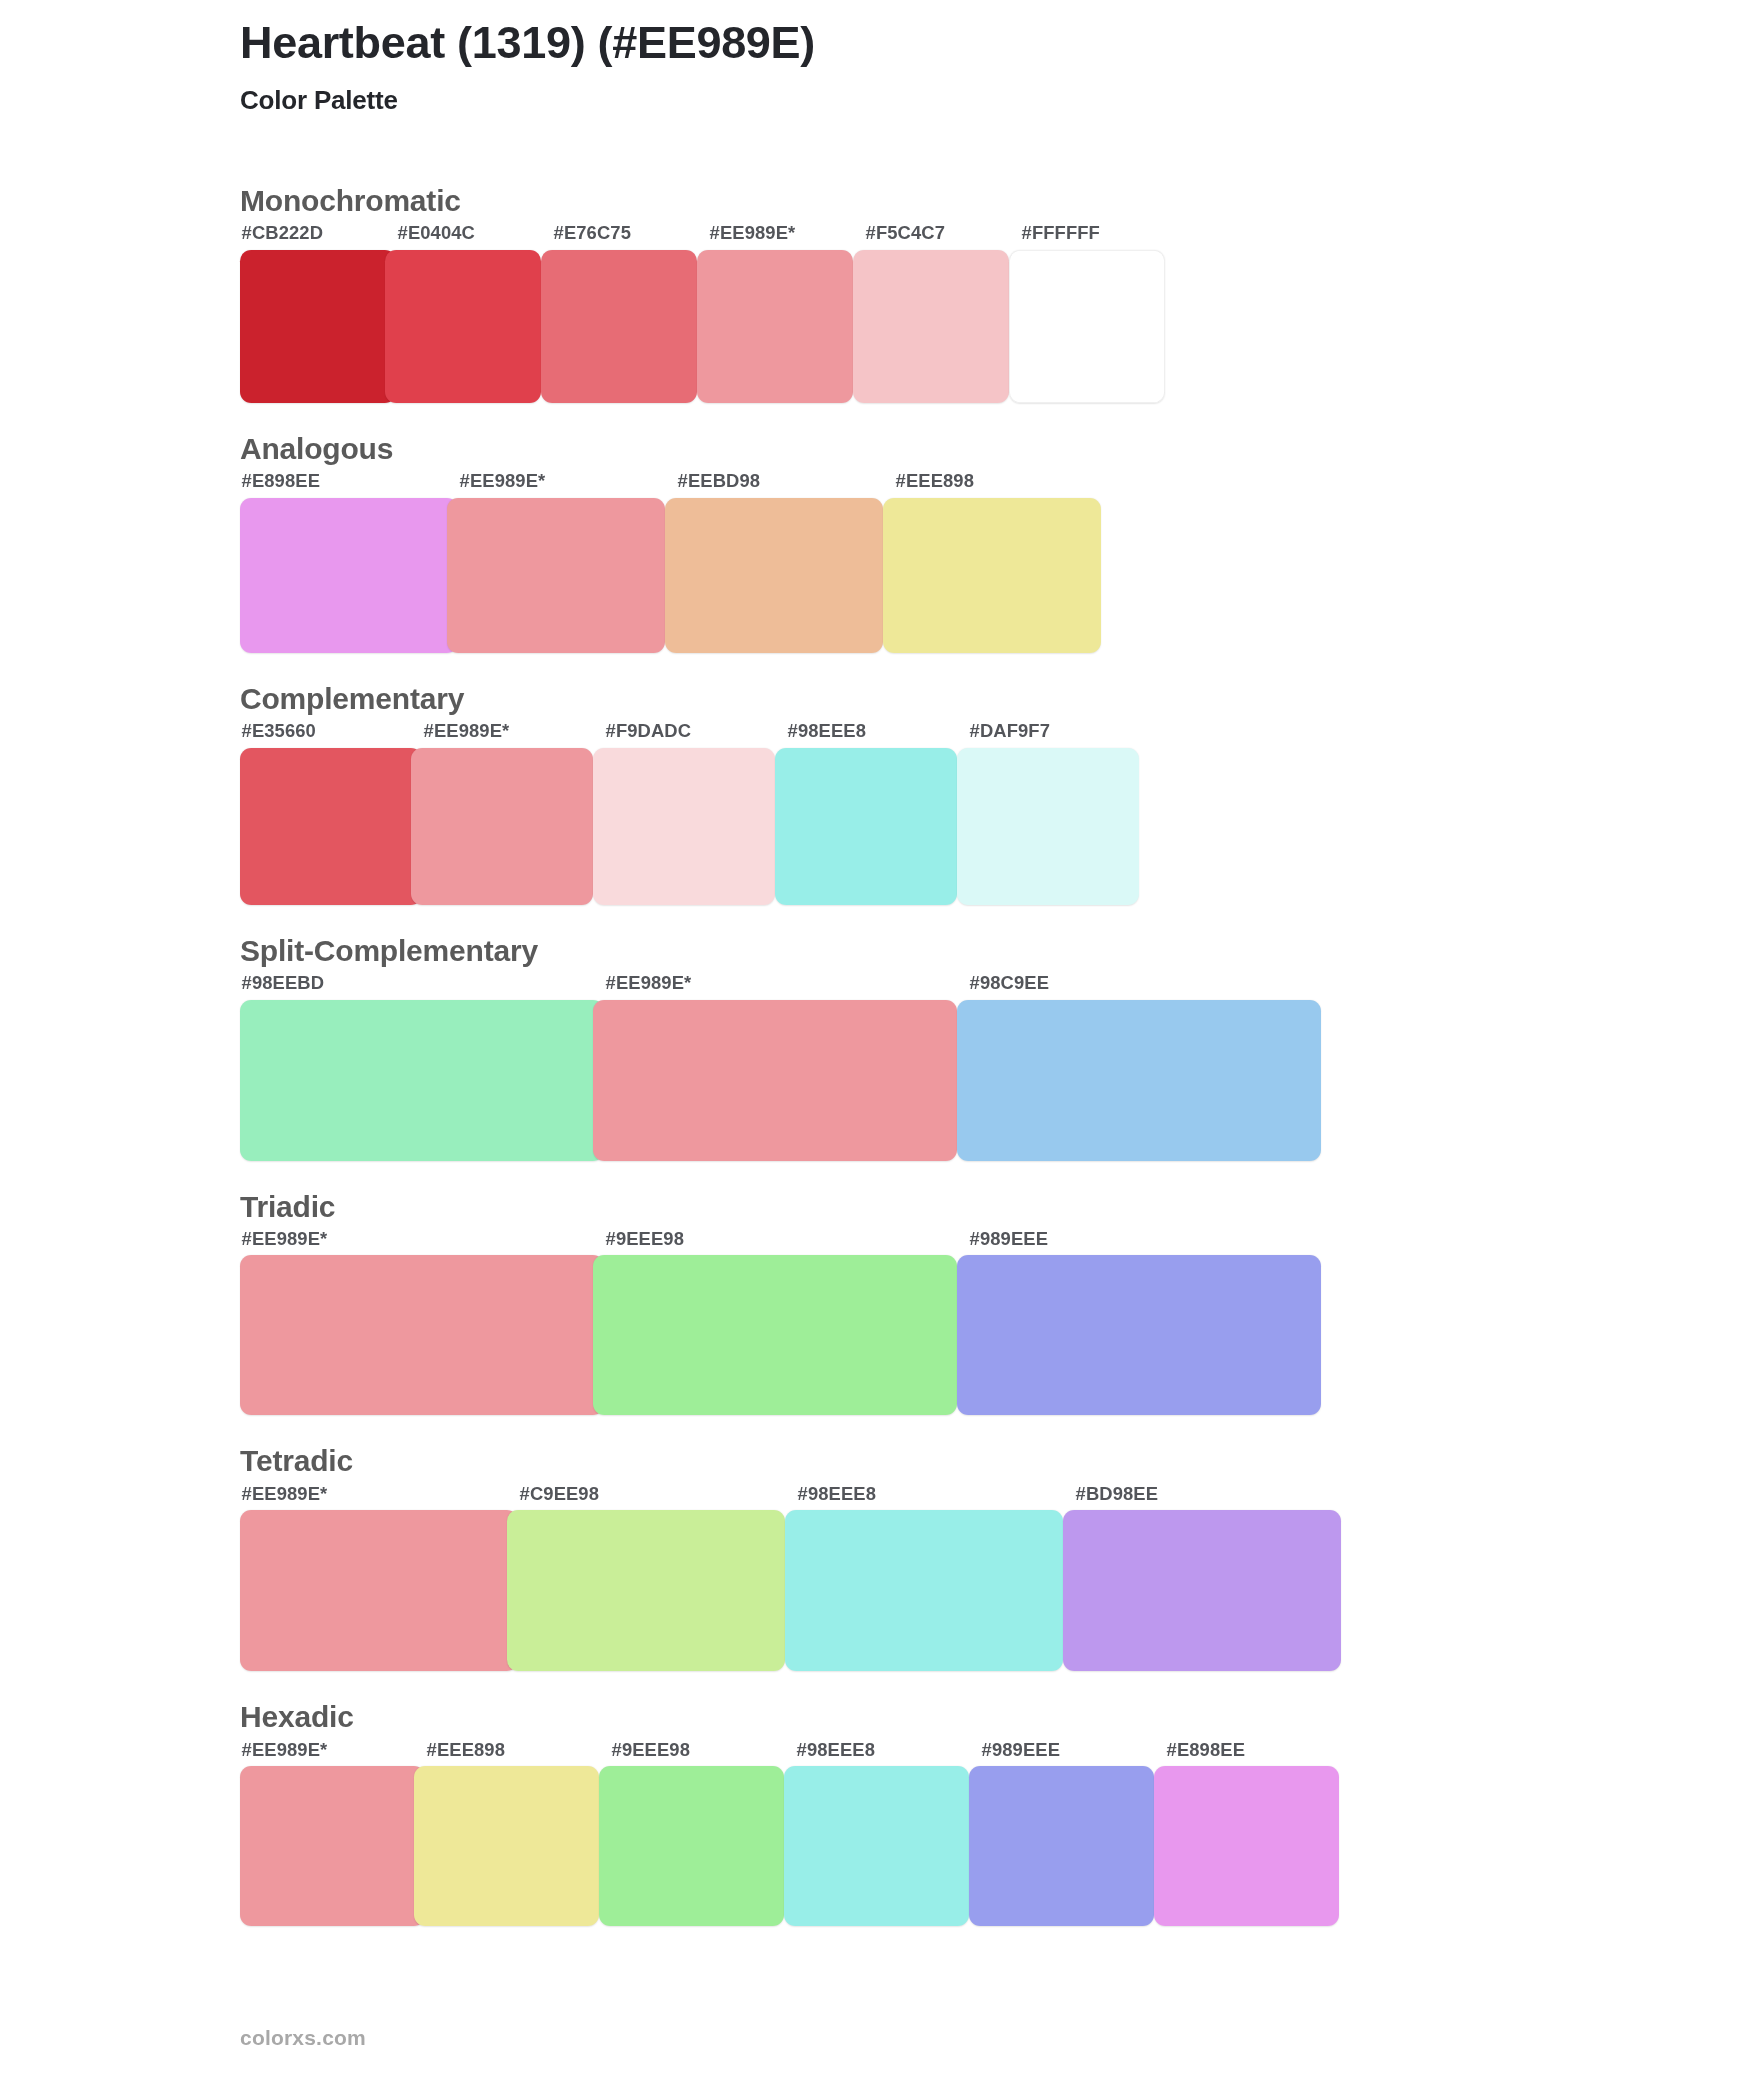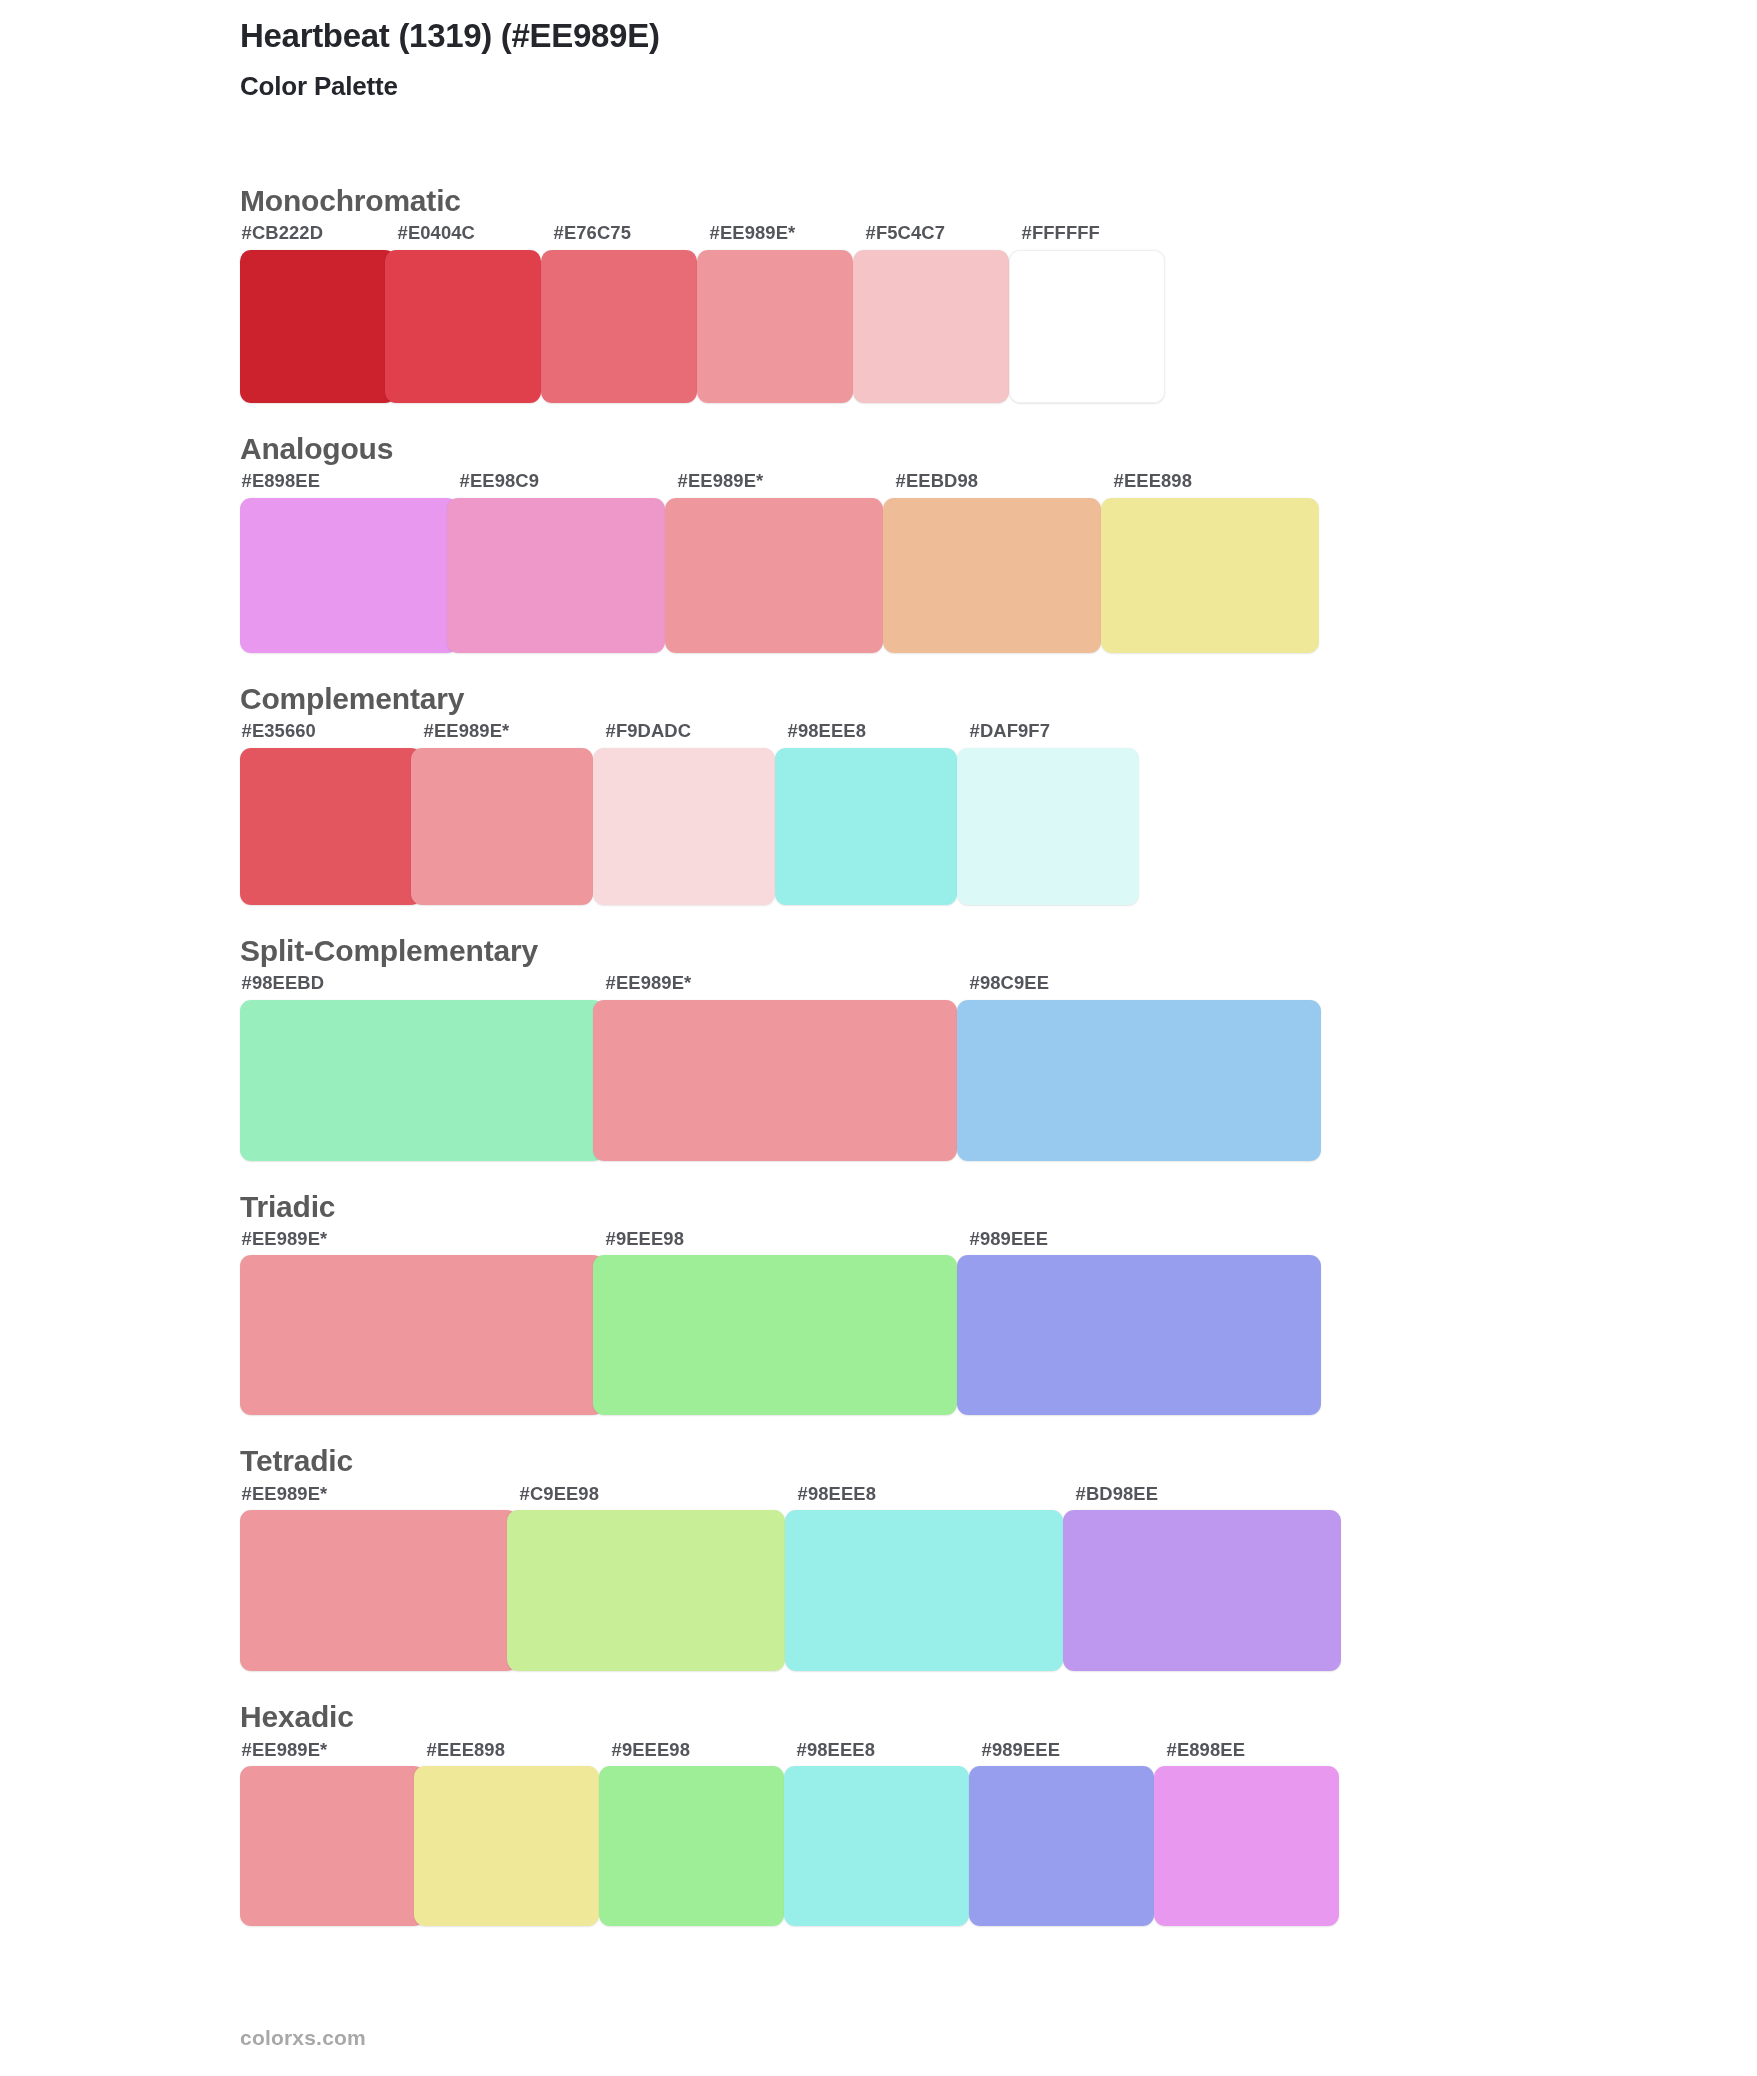--- a/index.html
+++ b/index.html
@@ -25,21 +25,21 @@
   }
 
   
   .header {
     position: absolute;
     left: 240px;
     top: 17.6px;
     width: 1358px;
   }
   .page-title {
-    font-size: 33px;
+    font-size: 45px;
     font-weight: bold;
     color: #24262b;
     letter-spacing: -0.3px;
     line-height: 1.12;
     margin: 0;
     white-space: nowrap;
   }
   .page-subtitle {
     font-size: 26px;
     font-weight: bold;
@@ -187,24 +187,20 @@
     </div>
 
     <div class="section">
       <div class="section-title">Analogous</div>
       <div class="swatch-row row-analog">
         <div class="swatch">
           <span class="swatch-label">#E898EE</span>
           <span class="chip" style="background-color: rgb(232, 152, 238);"></span>
         </div>
         <div class="swatch">
-          <span class="swatch-label">#EE98C9</span>
-          <span class="chip" style="background-color: rgb(238, 152, 201);"></span>
-        </div>
-        <div class="swatch">
           <span class="swatch-label">#EE989E*</span>
           <span class="chip" style="background-color: rgb(238, 152, 158);"></span>
         </div>
         <div class="swatch">
           <span class="swatch-label">#EEBD98</span>
           <span class="chip" style="background-color: rgb(238, 189, 152);"></span>
         </div>
         <div class="swatch">
           <span class="swatch-label">#EEE898</span>
           <span class="chip" style="background-color: rgb(238, 232, 152);"></span>

